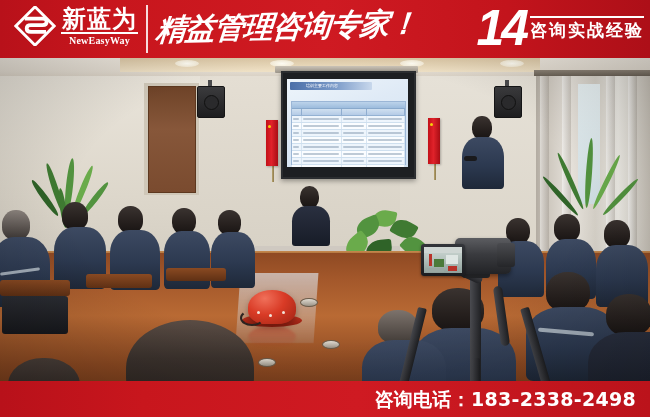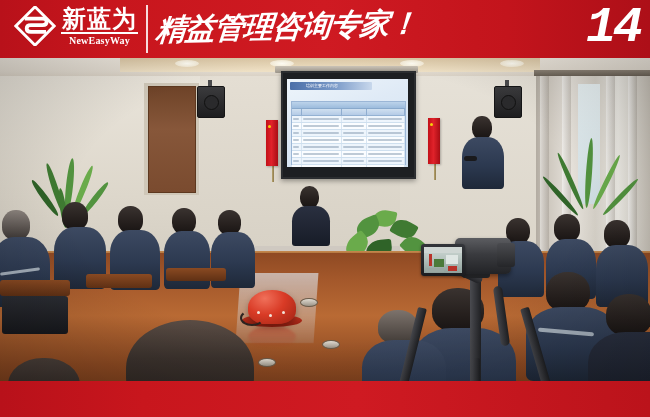--- a/index.html
+++ b/index.html
@@ -20,21 +20,21 @@
   .logo-en{font-size:10px;font-weight:700;color:#fff;letter-spacing:.2px;margin-top:2px;
     font-family:"Liberation Serif","DejaVu Serif",serif;}
   .hdr-divider{position:absolute;left:146px;top:5px;width:2px;height:48px;background:rgba(255,255,255,.85);}
   .calligraphy{position:absolute;left:156px;top:7px;width:250px;height:46px;
     color:#fff;font-size:30px;font-weight:700;font-style:italic;white-space:nowrap;
     font-family:"DejaVu Sans","Liberation Sans",sans-serif;
     letter-spacing:-1px;line-height:46px;
     transform:skewX(-6deg) rotate(-1.5deg);transform-origin:left center;}
   .years-block{position:absolute;right:6px;top:2px;display:flex;align-items:center;gap:4px;}
   .years-num{font-size:50px;font-weight:700;font-style:italic;color:#fff;line-height:52px;
-    font-family:Liberation Mono, monospace;letter-spacing:-3px;}
+    font-family:Liberation Sans, sans-serif;letter-spacing:-3px;}
   .years-lines{display:flex;flex-direction:column;justify-content:center;}
   .years-l1{font-size:18px;font-weight:700;color:#fff;line-height:23px;white-space:nowrap;
     font-family:"DejaVu Sans","Liberation Sans",sans-serif;letter-spacing:0px;}
   .years-rule{height:2px;background:#fff;margin:1px 0;}
   .years-l2{font-size:17px;font-weight:700;color:#fff;line-height:23px;white-space:nowrap;
     font-family:"DejaVu Sans","Liberation Sans",sans-serif;letter-spacing:2px;}
 
   
   .photo{position:absolute;left:0;top:58px;width:650px;height:323px;overflow:hidden;
     background:#cfc9c1;}
@@ -211,20 +211,21 @@
       </div>
 
       <div class="hdr-divider"></div>
 
       <div class="calligraphy">精益管理咨询专家！</div>
 
       <div class="years-block">
         <div class="years-num">14</div>
         <div class="years-lines">
           <div class="years-rule"></div>
+          <div class="years-l2">咨询实战经验</div>
         </div>
       </div>
 
     </div>
   </div>
 
   <div class="photo">
 
     <div class="ceiling"></div>
     <div class="ceiling-wood2"></div>
@@ -475,15 +476,16 @@
         <div class="lcd-bar" style="left:22px;top:8px;width:12px;height:9px;background:#dfe6e3;"></div>
         <div class="lcd-red" style="left:24px;top:19px;width:9px;height:5px;"></div>
         <div class="lcd-bar" style="left:2px;top:21px;width:18px;height:4px;background:#9aa8a3;"></div>
       </div>
     </div>
 
     <div class="vignette"></div>
   </div>
 
   <div class="footer">
+    <div class="foot-phone">咨询电话：183-2338-2498</div>
   </div>
 
 </div>
 
 </body></html>

